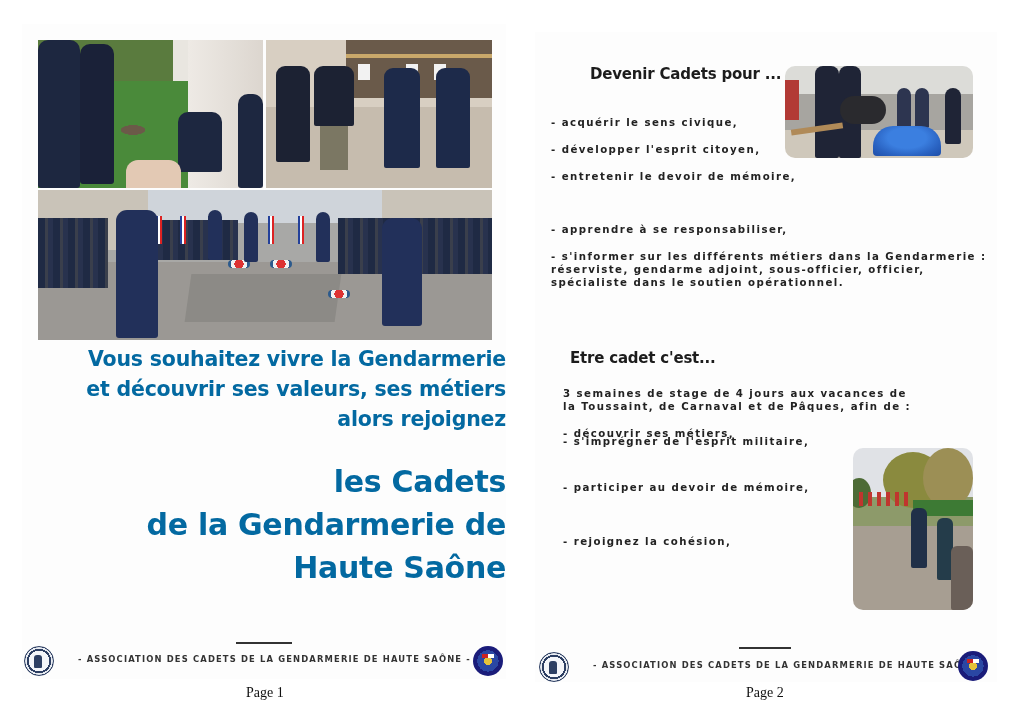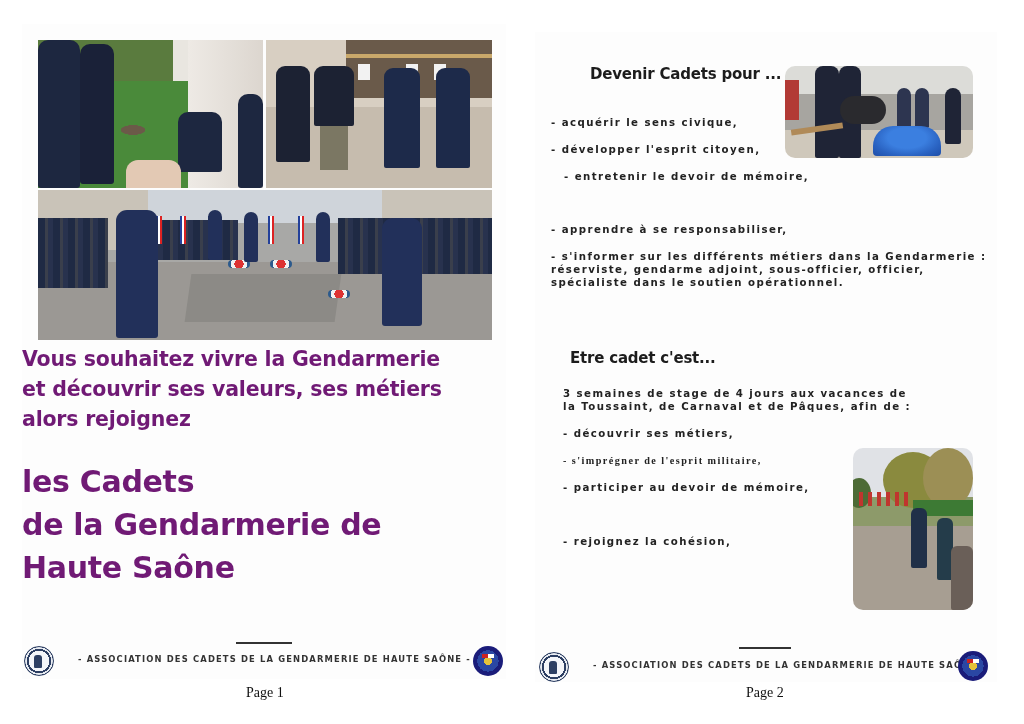--- a/index.html
+++ b/index.html
@@ -35,21 +35,21 @@
     background:linear-gradient(180deg,#cfd4da 0 22%,#a8a8a6 22% 48%,#9b9894 48% 100%);
   }
   .ph-cere .arch { position:absolute; top:0; width:110px; height:60px; background:#c9c3b8; }
   .ph-cere .crowd { position:absolute; top:28px; height:70px; background:repeating-linear-gradient(90deg,#1f2a44 0 7px,#3a3f4c 7px 10px,#28324e 10px 15px); }
   .ph-cere .flag { position:absolute; top:26px; width:6px; height:28px; background:linear-gradient(90deg,#23409a 0 33%,#fff 33% 66%,#d22 66%); }
   .ph-cere .slab { position:absolute; left:150px; top:84px; width:150px; height:48px; background:#8c8a86; transform:skewX(-8deg); }
   .ph-cere .cadet { position:absolute; background:#22305a; border-radius:11px 11px 3px 3px; }
   .ph-cere .wreath { position:absolute; width:22px; height:8px; border-radius:4px; background:radial-gradient(circle,#d33 0 40%,#f2f2f2 40% 70%,#2c5a8c 70%); }
 
   
-  .p1-text { position:absolute; left:0; width:484px; text-align:left; color:#701a75; font-family:"DejaVu Sans", sans-serif; font-weight:bold; }
+  .p1-text { position:absolute; left:0; width:484px; text-align:right; color:#0369a1; font-family:"DejaVu Sans", sans-serif; font-weight:bold; }
   #p1-intro { top:320px; font-size:20.5px; line-height:30px; letter-spacing:-0.2px; }
   #p1-title { top:436px; font-size:30px; line-height:43px; letter-spacing:-0.3px; }
 
   
   .footer-rule { position:absolute; height:2px; background:#333; }
   .footer-text { position:absolute; font-size:8.4px; letter-spacing:1.15px; font-weight:bold; color:#333; white-space:nowrap; }
   .logo { position:absolute; width:30px; height:30px; border-radius:50%; }
   .logo-left { background:radial-gradient(circle,#f4f6fa 0 52%,#2d3f63 52% 62%,#e8ecf2 62% 70%,#2d3f63 70% 100%); border:1px solid #2d3f63; box-sizing:border-box; }
   .logo-left::after { content:""; position:absolute; left:9px; top:8px; width:8px; height:13px; background:#2d3f63; border-radius:3px 3px 1px 1px; }
   .logo-right { background:radial-gradient(circle,#e5c23a 0 18%,#2a47a3 18% 50%,#1a1c7a 50% 72%,#3232a8 72% 100%); }
@@ -157,33 +157,33 @@
     <div class="fig" style="left:112px;top:22px;width:14px;height:40px;background:#2d3550;"></div>
     <div class="fig" style="left:130px;top:22px;width:14px;height:40px;background:#2d3550;"></div>
     <div class="fig" style="left:160px;top:22px;width:16px;height:56px;"></div>
     <div class="moto"></div>
     <div class="table"></div>
     <div class="tank"></div>
   </div>
 
   <div class="p2-line" style="left:16px;top:85px;">- acquérir le sens civique,</div>
   <div class="p2-line" style="left:16px;top:112px;">- développer l'esprit citoyen,</div>
-  <div class="p2-line" style="left:16px;top:139px;margin-left:13px;">- entretenir le devoir de mémoire,</div>
+  <div class="p2-line" style="left:16px;top:139px;">- entretenir le devoir de mémoire,</div>
   <div class="p2-line" style="left:16px;top:192px;">- apprendre à se responsabiliser,</div>
   <div class="p2-line" style="left:16px;top:219px;">- s'informer sur les différents métiers dans la Gendarmerie :</div>
   <div class="p2-line" style="left:16px;top:232px;">réserviste, gendarme adjoint, sous-officier, officier,</div>
   <div class="p2-line" style="left:16px;top:245px;">spécialiste dans le soutien opérationnel.</div>
 
   <div class="p2-heading" style="left:28px;top:317px;margin-left:7px;">Etre cadet c'est...</div>
 
   <div class="p2-line" style="left:28px;top:356px;">3 semaines de stage de 4 jours aux vacances de</div>
   <div class="p2-line" style="left:28px;top:369px;">la Toussaint, de Carnaval et de Pâques, afin de :</div>
 
   <div class="p2-line" style="left:28px;top:396px;">- découvrir ses métiers,</div>
-  <div class="p2-line" style="left:28px;top:423px;font-family:Liberation Serif, serif;">- s'imprégner de l'esprit militaire,</div>
+  <div class="p2-line" style="left:28px;top:404px;">- s'imprégner de l'esprit militaire,</div>
   <div class="p2-line" style="left:28px;top:450px;">- participer au devoir de mémoire,</div>
   <div class="p2-line" style="left:28px;top:504px;">- rejoignez la cohésion,</div>
 
   <div class="photo-round ph-cemetery">
     <div class="tree" style="left:30px;top:4px;width:60px;height:56px;background:#8a8a3e;"></div>
     <div class="tree" style="left:70px;top:0;width:50px;height:60px;background:#9c8f55;"></div>
     <div class="tree" style="left:-6px;top:30px;width:24px;height:30px;background:#4d6b36;"></div>
     <div class="hedge"></div>
     <div class="flagrow"></div>
     <div class="fig" style="left:58px;top:60px;width:16px;height:60px;"></div>

